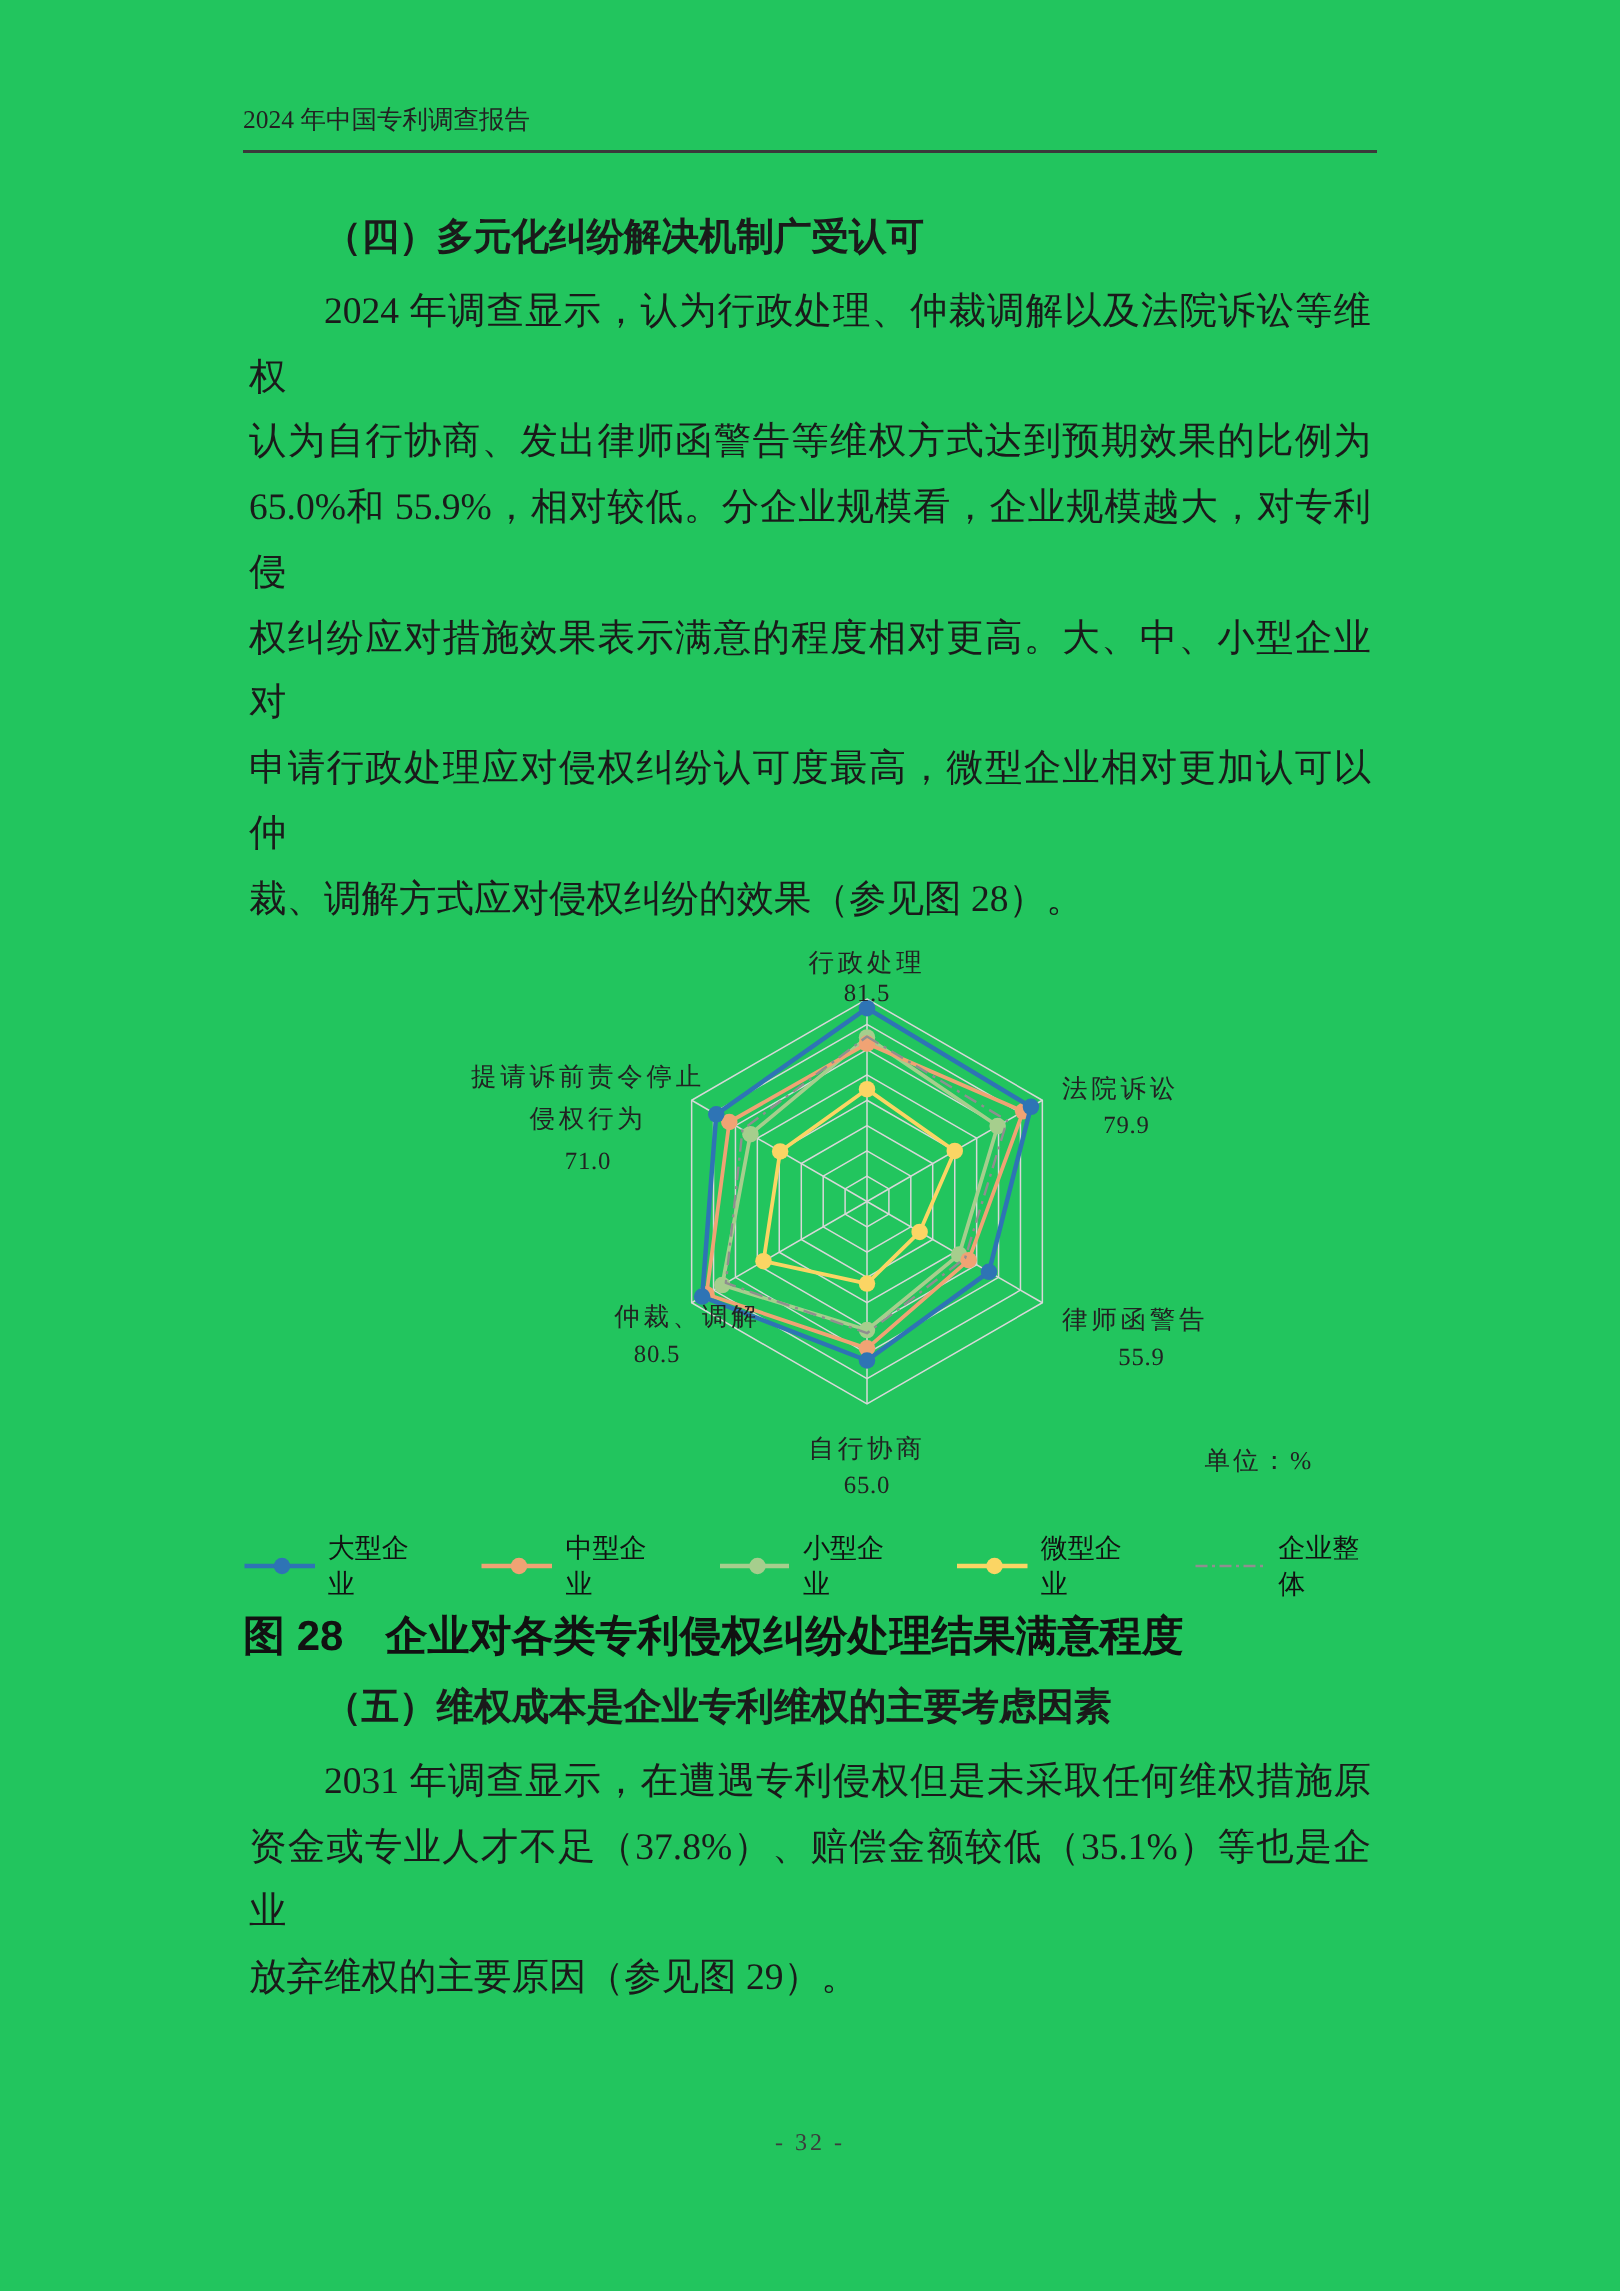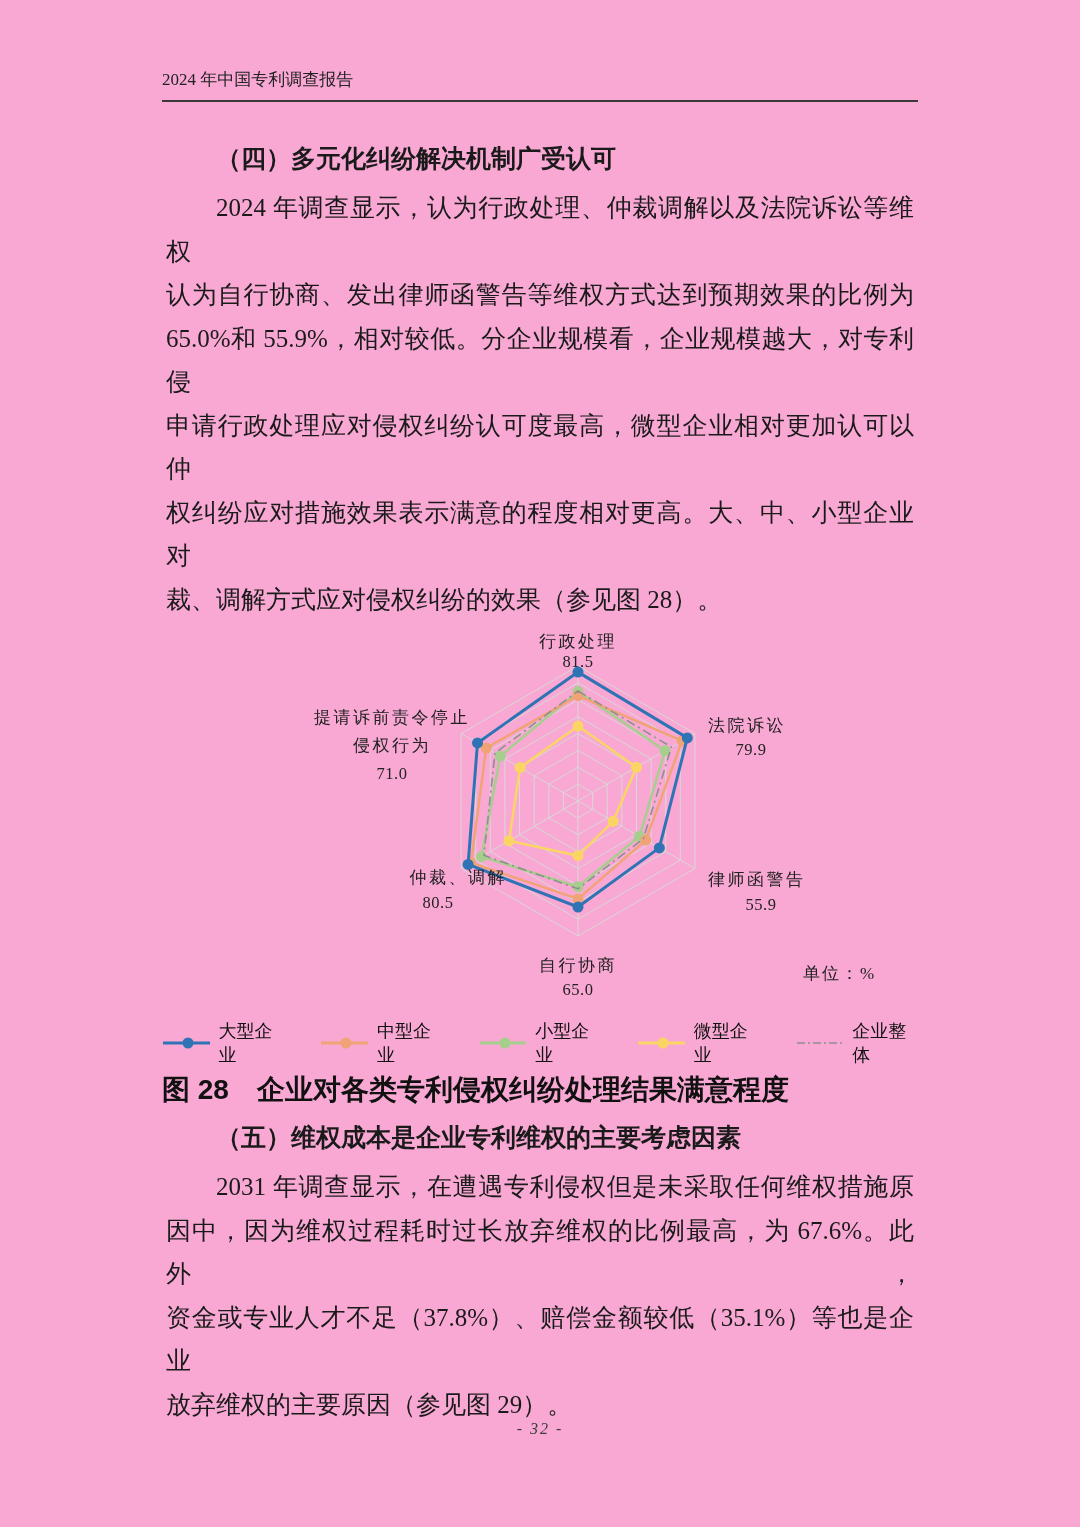--- a/index.html
+++ b/index.html
@@ -1,52 +1,52 @@
 <!DOCTYPE html>
 <html><head>
 <meta charset="utf-8">
 <style>
   html,body{margin:0;padding:0;background:#ffffff;}
-  .page{position:relative;width:1080px;height:1527px;background:#f9a8d4;overflow:hidden;
+  .page{position:relative;width:1080px;height:1527px;background:#22c55e;overflow:hidden;
         font-family:"Liberation Serif","DejaVu Serif",serif;color:#1a1a1a;}
   .header{position:absolute;left:162px;right:162px;top:68px;
           font-size:17px;color:#222;padding-bottom:9px;border-bottom:2px solid #3a3a3a;}
   .content{position:absolute;left:162px;right:162px;top:130px;}
   .sec-heading{font-size:25px;font-weight:bold;margin:12px 0 10px 54px;line-height:34px;}
   .para{margin:4px;}
   .tline{font-size:25px;line-height:43.5px;text-align:justify;text-align-last:justify;
          white-space:normal;}
   .tline.first{text-indent:2em;}
   .tline.last{text-align-last:left;}
   .chart-wrap{margin-top:8px;}
   svg text{font-family:"Liberation Serif","DejaVu Serif",serif;}
   .legend{display:flex;justify-content:center;align-items:center;gap:36px;margin-top:10px;height:24px;}
   .legend-item{display:flex;align-items:center;gap:9px;font-size:18px;color:#111;}
   .caption{text-align:left;font-family:"Liberation Sans","DejaVu Sans",sans-serif;
            font-weight:bold;font-size:28px;margin-top:16px;color:#111;}
   .h5{margin-top:12px;}
   .page-number{position:absolute;left:0;right:0;top:1420px;text-align:center;
-               font-size:16px;color:#3c3c3c;letter-spacing:2px;font-style:italic;}
+               font-size:16px;color:#3c3c3c;letter-spacing:2px;}
 </style>
 </head>
 <body>
 
 <div class="page">
   <div class="header">
     <span>2024 年中国专利调查报告</span>
   </div>
 
   <div class="content">
     <div class="sec-heading">（四）多元化纠纷解决机制广受认可</div>
     <div class="para">
         <div class="tline first">2024 年调查显示，认为行政处理、仲裁调解以及法院诉讼等维权</div>
         <div class="tline">认为自行协商、发出律师函警告等维权方式达到预期效果的比例为</div>
         <div class="tline">65.0%和 55.9%，相对较低。分企业规模看，企业规模越大，对专利侵</div>
+        <div class="tline">权纠纷应对措施效果表示满意的程度相对更高。大、中、小型企业对</div>
         <div class="tline">申请行政处理应对侵权纠纷认可度最高，微型企业相对更加认可以仲</div>
-        <div class="tline">权纠纷应对措施效果表示满意的程度相对更高。大、中、小型企业对</div>
         <div class="tline last">裁、调解方式应对侵权纠纷的效果（参见图 28）。</div>
       </div>
 
     <div class="chart-wrap">
       <svg id="radar-svg" width="756" height="388" viewBox="0 0 756 388">
           <polygon points="416.0,155.1 430.6,163.6 430.6,180.4 416.0,188.9 401.4,180.4 401.4,163.6" fill="none" stroke="#d8d8d8" stroke-width="1"></polygon>
           <polygon points="416.0,138.3 445.2,155.1 445.2,188.9 416.0,205.8 386.8,188.9 386.8,155.1" fill="none" stroke="#d8d8d8" stroke-width="1"></polygon>
           <polygon points="416.0,121.4 459.8,146.7 459.8,197.3 416.0,222.6 372.2,197.3 372.2,146.7" fill="none" stroke="#d8d8d8" stroke-width="1"></polygon>
           <polygon points="416.0,104.5 474.5,138.3 474.5,205.8 416.0,239.5 357.5,205.8 357.5,138.3" fill="none" stroke="#d8d8d8" stroke-width="1"></polygon>
           <polygon points="416.0,87.6 489.1,129.8 489.1,214.2 416.0,256.4 342.9,214.2 342.9,129.8" fill="none" stroke="#d8d8d8" stroke-width="1"></polygon>
@@ -138,20 +138,19 @@
             </svg>
             <span>企业整体</span>
           </div>
         </div>
       <div class="caption">图 28　企业对各类专利侵权纠纷处理结果满意程度</div>
     </div>
 
     <div class="sec-heading h5">（五）维权成本是企业专利维权的主要考虑因素</div>
     <div class="para">
         <div class="tline first">2031 年调查显示，在遭遇专利侵权但是未采取任何维权措施原</div>
-        <div class="tline">因中，因为维权过程耗时过长放弃维权的比例最高，为 67.6%。此外，</div>
         <div class="tline">资金或专业人才不足（37.8%）、赔偿金额较低（35.1%）等也是企业</div>
         <div class="tline last">放弃维权的主要原因（参见图 29）。</div>
       </div>
   </div>
 
   <div class="page-number">- 32 -</div>
 </div>
 
 </body></html>

